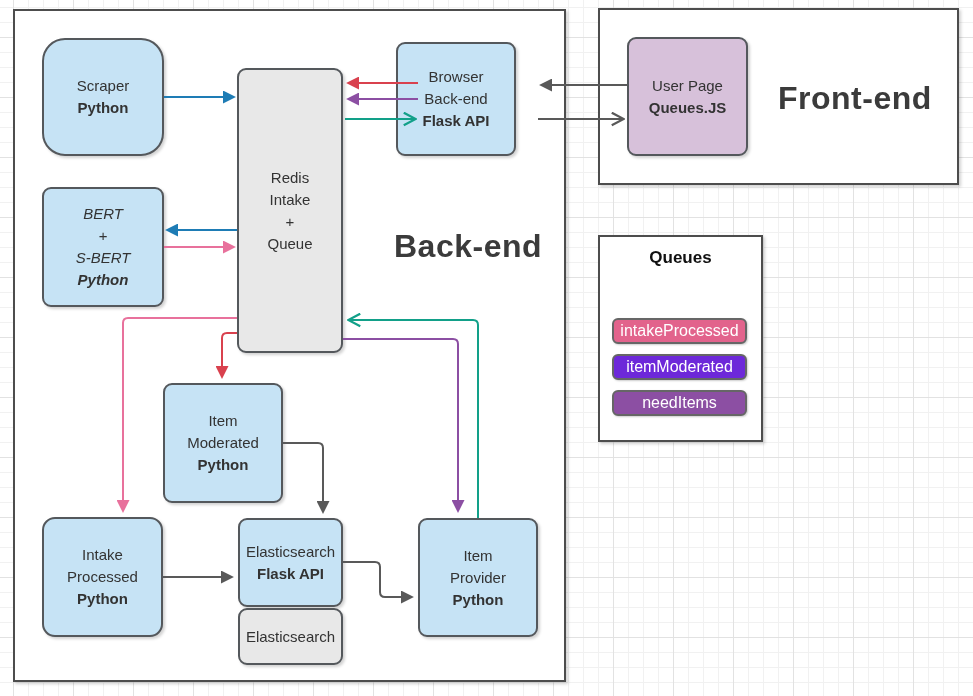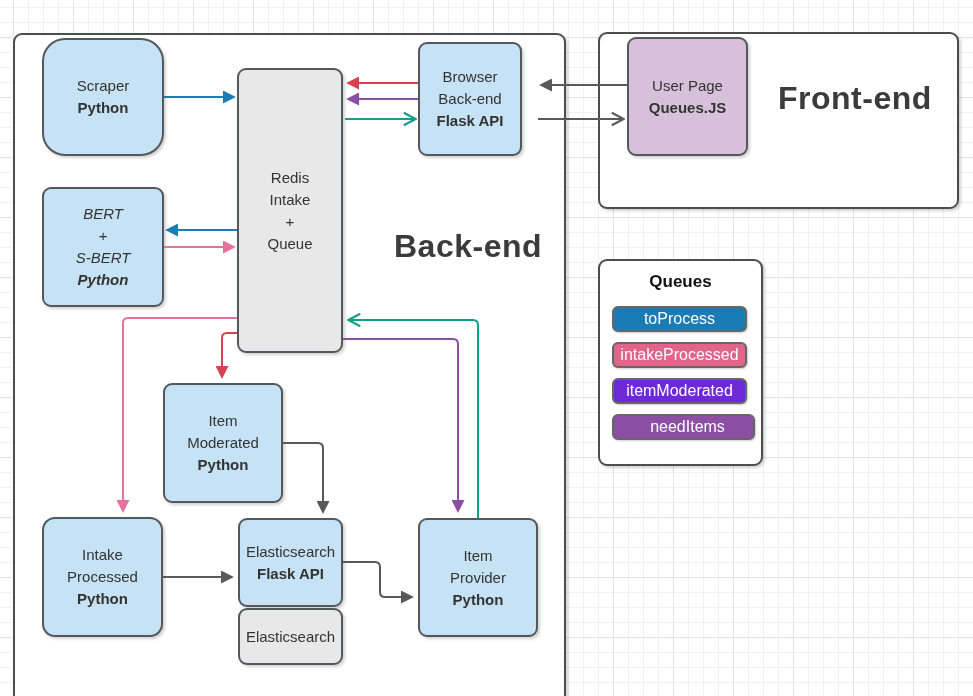--- a/index.html
+++ b/index.html
@@ -9,61 +9,61 @@
     background-image:
       linear-gradient(#e2e2e2 1px, transparent 1px),
       linear-gradient(90deg, #e2e2e2 1px, transparent 1px),
       linear-gradient(#f1f1f1 1px, transparent 1px),
       linear-gradient(90deg, #f1f1f1 1px, transparent 1px);
     background-size:60px 60px,60px 60px,15px 15px,15px 15px;
     background-position:0 37px,13px 0,0 7px,13px 0;
   }
   .container{
     position:absolute;box-sizing:border-box;background:#fff;
-    border:2px solid #4d4d4d;border-radius:9px;
-    box-shadow:2px 2px 3px rgba(0,0,0,0.18);z-index:1;margin-top:24px;
+    border:2px solid #4d4d4d;border-radius:0;
+    box-shadow:2px 2px 3px rgba(0,0,0,0.18);z-index:1;
   }
   #backend-frame{left:13px;top:9px;width:553px;height:673px;}
   #frontend-frame{left:598px;top:8px;width:361px;height:177px;}
   #queues-panel{left:598px;top:235px;width:165px;height:207px;z-index:2;}
 
   .big-title{position:absolute;font-weight:bold;font-size:32px;color:#3b3b3b;z-index:2;letter-spacing:0.5px;}
   #backend-title{left:394px;top:228px;}
   #frontend-title{left:778px;top:80px;}
 
   .node{
     position:absolute;box-sizing:border-box;z-index:3;
     border:2px solid #54585c;border-radius:9px;
     display:flex;flex-direction:column;align-items:center;justify-content:center;
     text-align:center;font-size:15px;line-height:22px;color:#333;
     box-shadow:2px 2px 3px rgba(0,0,0,0.18);
   }
   .node .bold{font-weight:bold;}
   #node-scraper{left:42px;top:38px;width:122px;height:118px;border-radius:23px;}
   #node-bert{left:42px;top:187px;width:122px;height:120px;}
   #node-redis{left:237px;top:68px;width:106px;height:285px;}
-  #node-browser{left:418px;top:42px;width:104px;height:114px;}
+  #node-browser{left:396px;top:42px;width:120px;height:114px;}
   #node-userpage{left:627px;top:37px;width:121px;height:119px;z-index:3;}
   #node-itemmod{left:163px;top:383px;width:120px;height:120px;}
   #node-intake{left:42px;top:517px;width:121px;height:120px;border-radius:13px;}
   #node-esflask{left:238px;top:518px;width:105px;height:89px;}
   #node-es{left:238px;top:608px;width:105px;height:57px;}
   #node-provider{left:418px;top:518px;width:120px;height:119px;}
 
   .queues-title{position:absolute;top:11px;left:0;width:100%;text-align:center;
     font-weight:bold;font-size:17px;color:#111;}
   .pill{
     position:absolute;left:12px;width:131px;height:22px;
     border:2px solid #666;border-radius:6px;color:#fff;font-size:16px;line-height:22px;
     text-align:center;box-shadow:1px 1px 2px rgba(0,0,0,0.2);
   }
   #pill-0{top:45px;}
   #pill-1{top:81px;}
   #pill-2{top:117px;}
-  #pill-3{top:153px;padding-left:8px;}
+  #pill-3{top:153px;}
 
   svg.edges{position:absolute;left:0;top:0;z-index:4;pointer-events:none;}
   svg.edges path.edge{fill:none;stroke-width:2;stroke-linejoin:round;}
 </style>
 </head>
 <body>
 
 <div class="canvas">
 
   <div class="container" id="backend-frame"></div>
@@ -124,21 +124,20 @@
   </div>
 
   <div class="node" id="node-provider" style="background-color: rgb(198, 227, 245);">
     <span>Item</span>
     <span>Provider</span>
     <span class="bold">Python</span>
   </div>
 
   <div class="container" id="queues-panel">
     <div class="queues-title">Queues</div>
-    <div class="pill" id="pill-0" style="background-color: rgb(27, 123, 180);">toProcess</div>
     <div class="pill" id="pill-1" style="background-color: rgb(226, 99, 140);">intakeProcessed</div>
     <div class="pill" id="pill-2" style="background-color: #6d28d9;">itemModerated</div>
     <div class="pill" id="pill-3" style="background-color: rgb(140, 79, 163);">needItems</div>
   </div>
 
   <svg class="edges" width="973" height="696" viewBox="0 0 973 696">
     <defs>
       <marker id="m-blue" viewBox="0 0 10 10" refX="8.5" refY="5" markerWidth="6.5" markerHeight="6.5" orient="auto">
         <path d="M0,0L10,5L0,10Z" style="fill: rgb(30, 124, 181);"></path>
         </marker>

